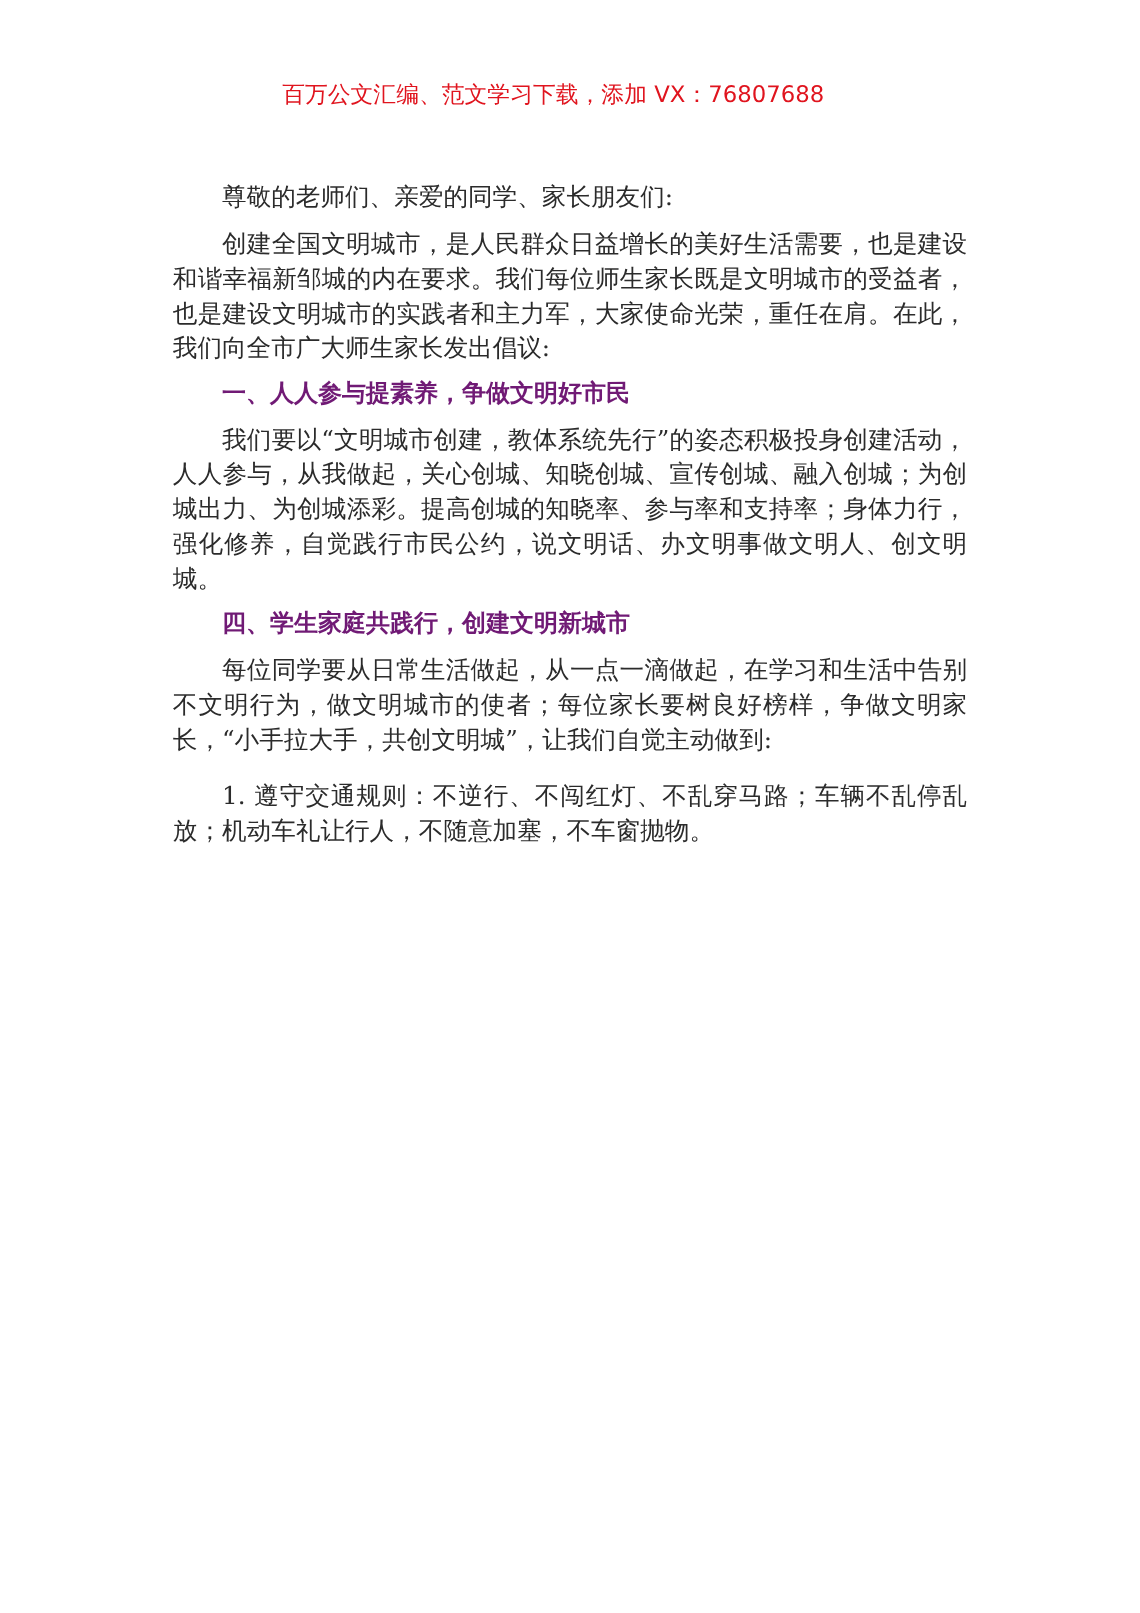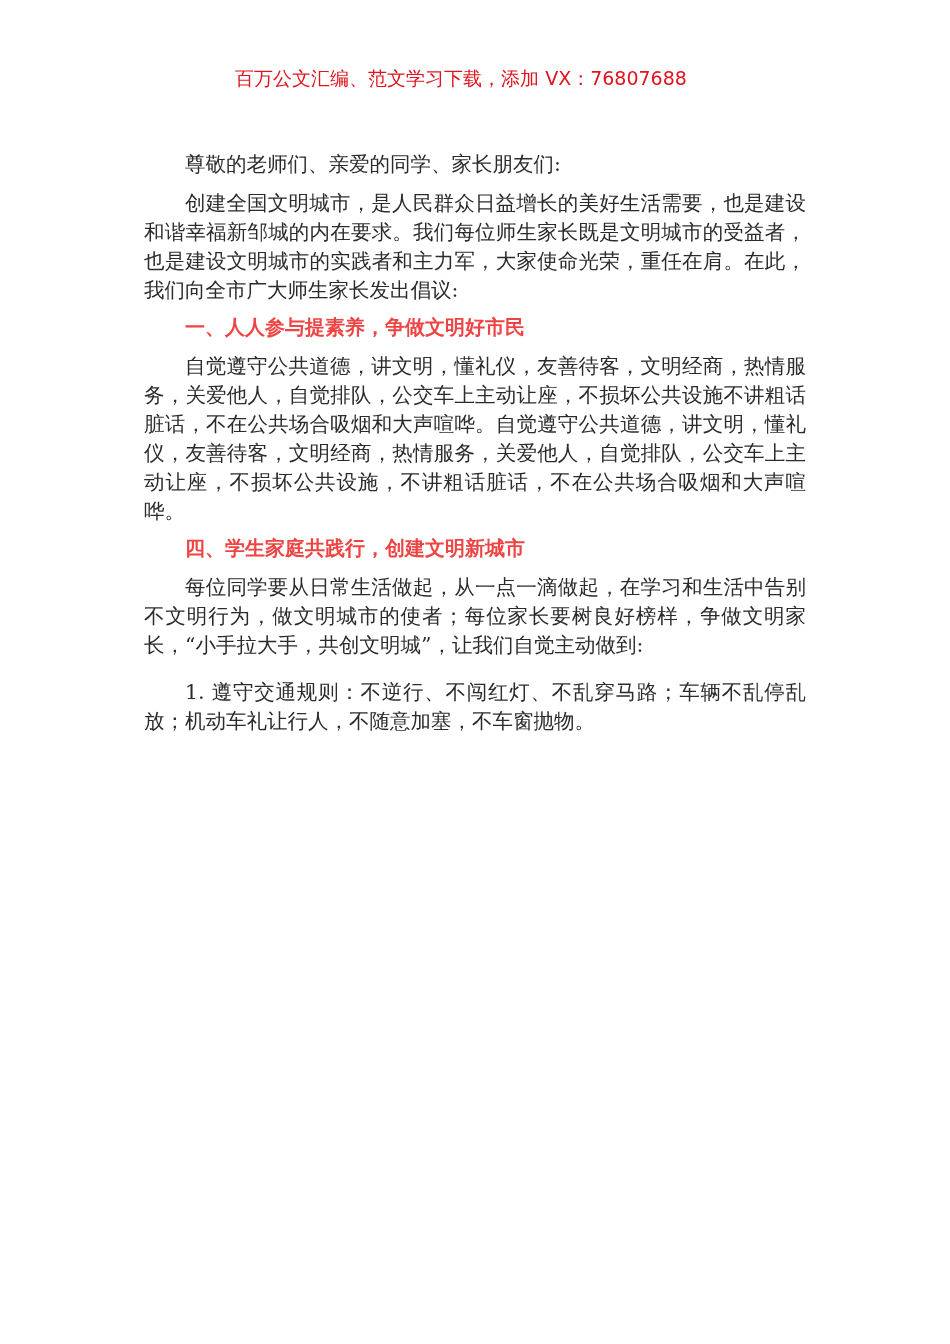--- a/index.html
+++ b/index.html
@@ -10,37 +10,37 @@
   .header {
     position: absolute; left: 0; top: 66px; width: 922px; text-align: center;
     color: #e0141e; font-family: "DejaVu Sans", sans-serif; font-size: 19px; letter-spacing: 0px;
   }
   .body {
     position: absolute; left: 144px; top: 122px; width: 662px;
     font-family: "DejaVu Serif", serif; font-size: 20.5px; color: #2b2b2b;
     line-height: 29px; text-align: justify; margin-top: 28px;
   }
   .p { margin: 0 0 8px 0; text-indent: 41px; }
-  .h { margin: 0 0 10px 0; text-indent: 41px; font-family: "DejaVu Sans", sans-serif; font-weight: bold; font-size: 20px; color: #ef4444; }
+  .h { margin: 0 0 10px 0; text-indent: 41px; font-family: "DejaVu Sans", sans-serif; font-weight: bold; font-size: 20px; color: #701a75; }
   .greet { margin: 0 0 10px 0; text-indent: 41px; }
   .item { margin: 18px 0 8px 0; text-indent: 41px; }
 </style>
 </head>
 <body>
 
 <div class="page">
   <div class="header">百万公文汇编、范文学习下载，添加 VX：76807688</div>
 
   <div class="body">
     <p class="greet">尊敬的老师们、亲爱的同学、家长朋友们:</p>
     <p class="p">创建全国文明城市，是人民群众日益增长的美好生活需要，也是建设和谐幸福新邹城的内在要求。我们每位师生家长既是文明城市的受益者，也是建设文明城市的实践者和主力军，大家使命光荣，重任在肩。在此，我们向全市广大师生家长发出倡议:</p>
 
     <p class="h">一、人人参与提素养，争做文明好市民</p>
+    <p class="p">我们要以“文明城市创建，教体系统先行”的姿态积极投身创建活动，人人参与，从我做起，关心创城、知晓创城、宣传创城、融入创城；为创城出力、为创城添彩。提高创城的知晓率、参与率和支持率；身体力行，强化修养，自觉践行市民公约，说文明话、办文明事做文明人、创文明城。</p>
 
-    <p class="p">自觉遵守公共道德，讲文明，懂礼仪，友善待客，文明经商，热情服务，关爱他人，自觉排队，公交车上主动让座，不损坏公共设施不讲粗话脏话，不在公共场合吸烟和大声喧哗。自觉遵守公共道德，讲文明，懂礼仪，友善待客，文明经商，热情服务，关爱他人，自觉排队，公交车上主动让座，不损坏公共设施，不讲粗话脏话，不在公共场合吸烟和大声喧哗。</p>
 
 
     <p class="h">四、学生家庭共践行，创建文明新城市</p>
     <p class="p">每位同学要从日常生活做起，从一点一滴做起，在学习和生活中告别不文明行为，做文明城市的使者；每位家长要树良好榜样，争做文明家长，“小手拉大手，共创文明城”，让我们自觉主动做到:</p>
 
     <p class="item">1. 遵守交通规则：不逆行、不闯红灯、不乱穿马路；车辆不乱停乱放；机动车礼让行人，不随意加塞，不车窗抛物。</p>
   </div>
 </div>
 
 </body></html>

